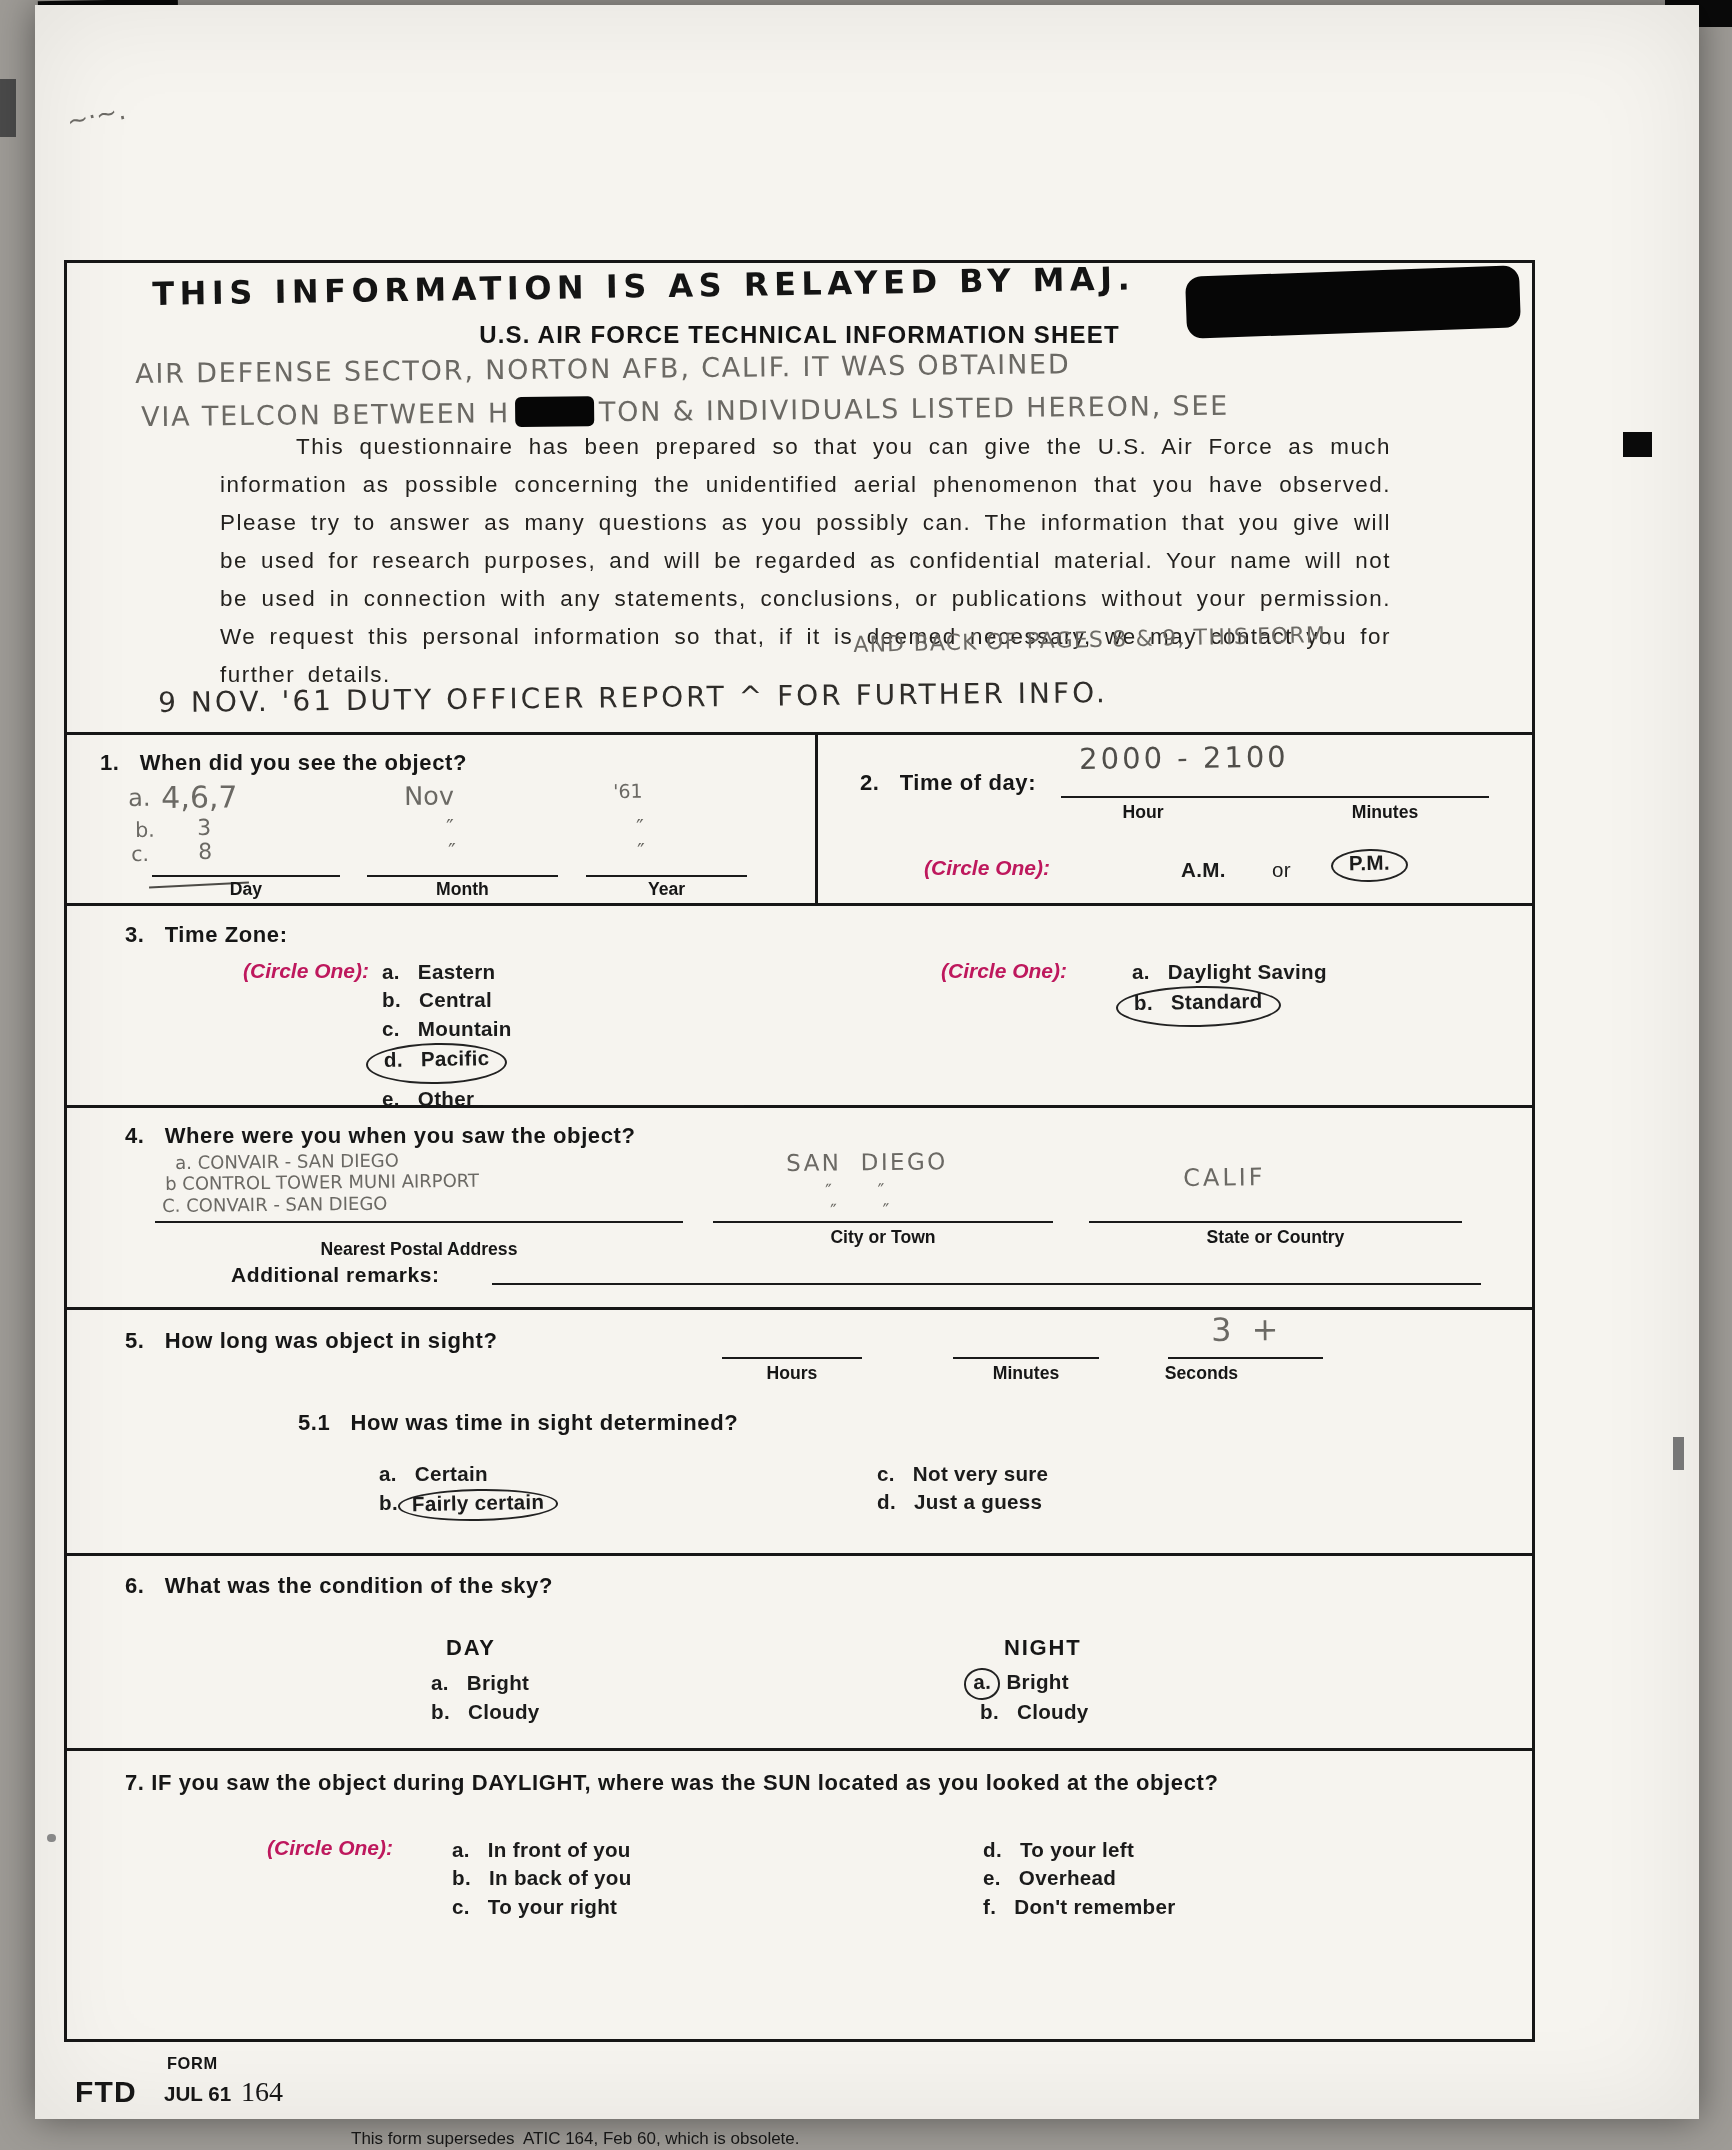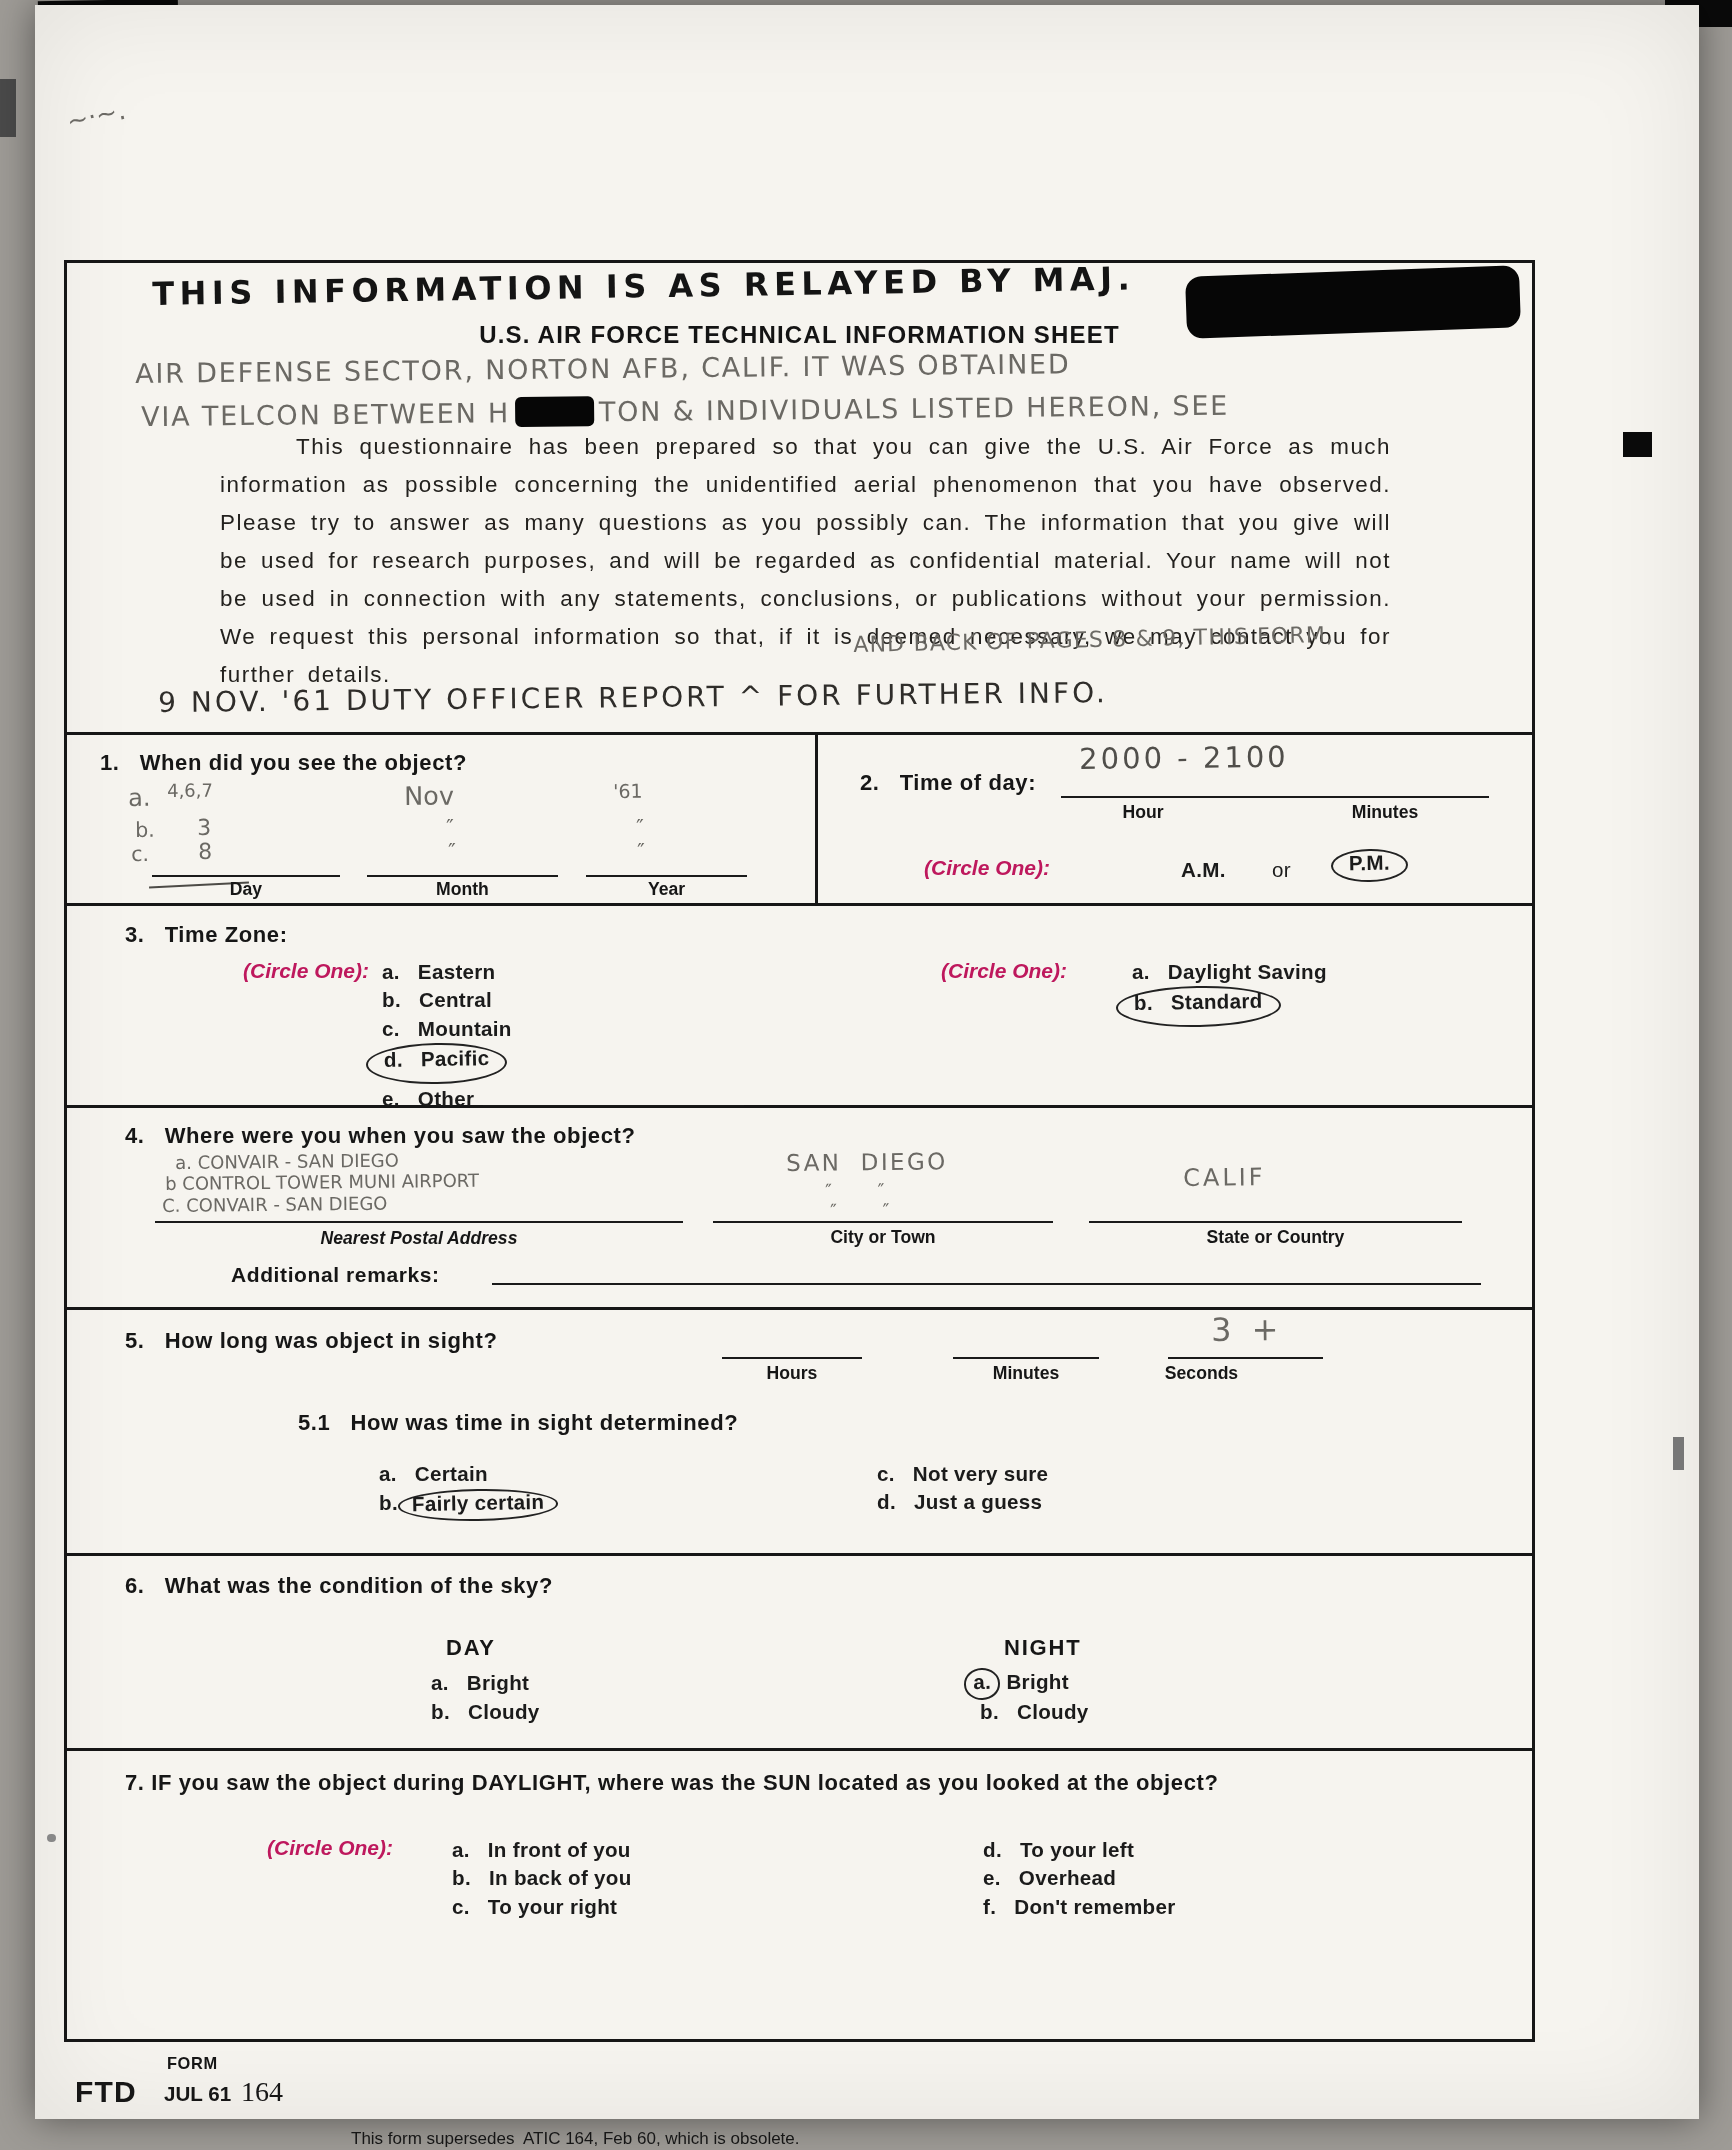--- a/index.html
+++ b/index.html
@@ -58,21 +58,21 @@
       <p class="intro">This questionnaire has been prepared so that you can give the U.S. Air Force as much information as possible concerning the unidentified aerial phenomenon that you have observed. Please try to answer as many questions as you possibly can. The information that you give will be used for research purposes, and will be regarded as confidential material. Your name will not be used in connection with any statements, conclusions, or publications without your permission. We request this personal information so that, if it is deemed necessary, we may contact you for further details.</p>
       <div class="hw pencil" style="left:786px;top:369px;font-size:22px;letter-spacing:1.2px;transform:rotate(-1.2deg);">AND BACK OF PAGES 8 &amp; 9, THIS FORM,</div>
       <div class="hw" style="left:91px;top:423px;font-size:28px;color:#2f2d2a;letter-spacing:3px;">9 NOV. '61 DUTY OFFICER REPORT ^ FOR FURTHER INFO.</div>
     </div>
 
     <div class="sec" style="height:171px;display:flex;">
 
       <div class="cell" style="width:751px;border-right:3px solid #161616;">
         <div class="q" style="left:33px;top:15px;">1.   When did you see the object?</div>
         <span class="hw pencil abs" style="left:61px;top:49px;font-size:24px;">a.</span>
-        <span class="hw pencil abs" style="left:100px;top:45px;font-size:18px;">4,6,7</span>
+        <span class="hw pencil abs" style="left:94px;top:45px;font-size:30px;">4,6,7</span>
         <span class="hw pencil abs" style="left:337px;top:46px;font-size:25.5px;">Nov</span>
         <span class="hw pencil abs" style="left:546px;top:45px;font-size:19px;">'61</span>
         <span class="hw pencil abs" style="left:68px;top:83px;font-size:20.6px;">b.</span>
         <span class="hw pencil abs" style="left:130px;top:80px;font-size:22px;">3</span>
         <span class="hw pencil abs" style="left:379px;top:80px;font-size:20.6px;">″</span>
         <span class="hw pencil abs" style="left:569px;top:80px;font-size:20.6px;">″</span>
         <span class="hw pencil abs" style="left:64px;top:107px;font-size:20.6px;">c.</span>
         <span class="hw pencil abs" style="left:131px;top:104px;font-size:22px;">8</span>
         <span class="hw pencil abs" style="left:381px;top:104px;font-size:20.6px;">″</span>
         <span class="hw pencil abs" style="left:570px;top:104px;font-size:20.6px;">″</span>
@@ -120,21 +120,21 @@
       <span class="hw pencil abs" style="left:108px;top:44px;font-size:18px;">a. CONVAIR - SAN DIEGO</span>
       <span class="hw pencil abs" style="left:98px;top:65px;font-size:18px;">b CONTROL TOWER MUNI AIRPORT</span>
       <span class="hw pencil abs" style="left:95px;top:87px;font-size:18px;">C. CONVAIR - SAN DIEGO</span>
       <span class="hw pencil abs" style="left:719px;top:42px;font-size:23px;letter-spacing:2.4px;">SAN  DIEGO</span>
       <span class="hw pencil abs" style="left:758px;top:72px;font-size:18px;">″        ″</span>
       <span class="hw pencil abs" style="left:763px;top:92px;font-size:18px;">″        ″</span>
       <span class="hw pencil abs" style="left:1116px;top:56px;font-size:24px;letter-spacing:3px;">CALIF</span>
       <div class="blank" style="left:88px;top:113px;width:528px;"></div>
       <div class="blank" style="left:646px;top:113px;width:340px;"></div>
       <div class="blank" style="left:1022px;top:113px;width:373px;"></div>
-      <span class="small-lab" style="left:88px;top:120px;width:528px;font-style:italic;">Nearest Postal Address</span>
+      <span class="small-lab" style="left:88px;top:131px;width:528px;">Nearest Postal Address</span>
       <span class="small-lab" style="left:646px;top:119px;width:340px;">City or Town</span>
       <span class="small-lab" style="left:1022px;top:119px;width:373px;">State or Country</span>
       <span class="q" style="left:164px;top:155px;font-size:21px;">Additional remarks:</span>
       <div class="blank" style="left:425px;top:175px;width:989px;height:1.8px;"></div>
     </div>
 
     <div class="sec" style="height:246px;">
       <div class="q" style="left:58px;top:18px;">5.   How long was object in sight?</div>
       <div class="blank" style="left:655px;top:47px;width:140px;"></div>
       <div class="blank" style="left:886px;top:47px;width:146px;"></div>

